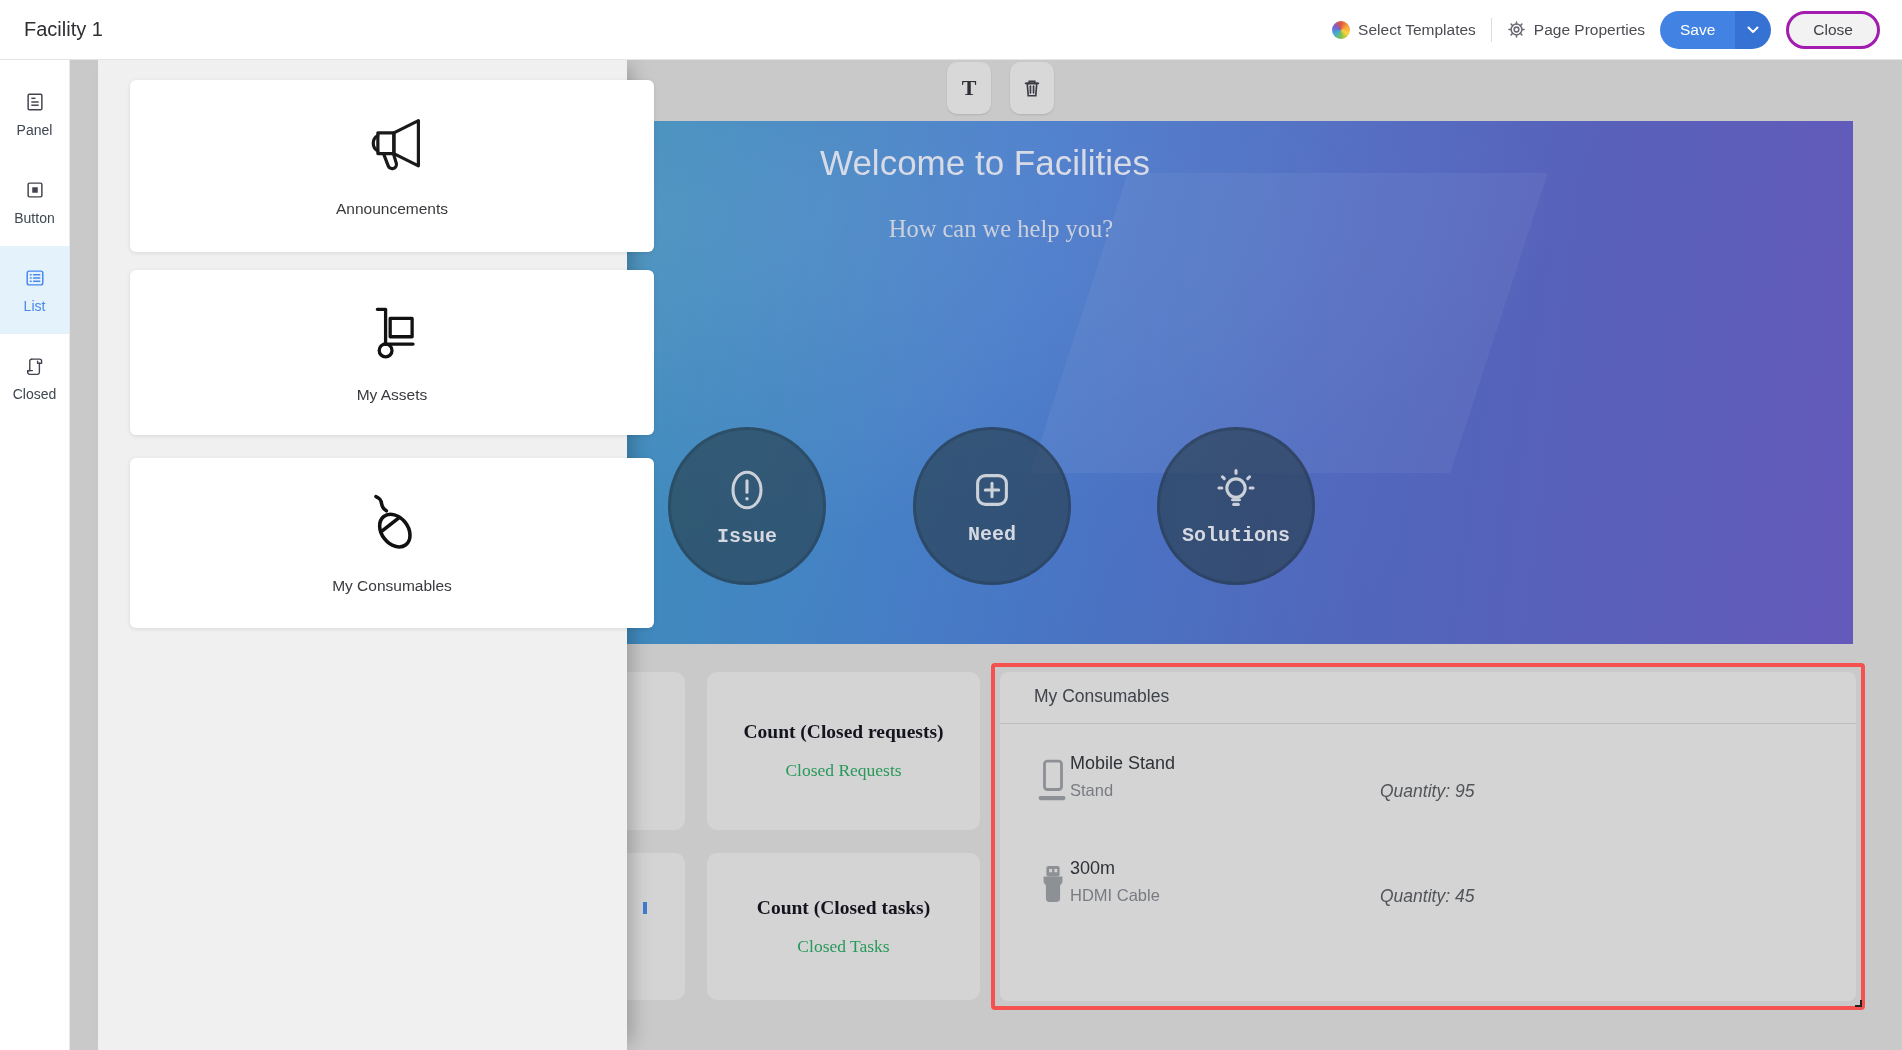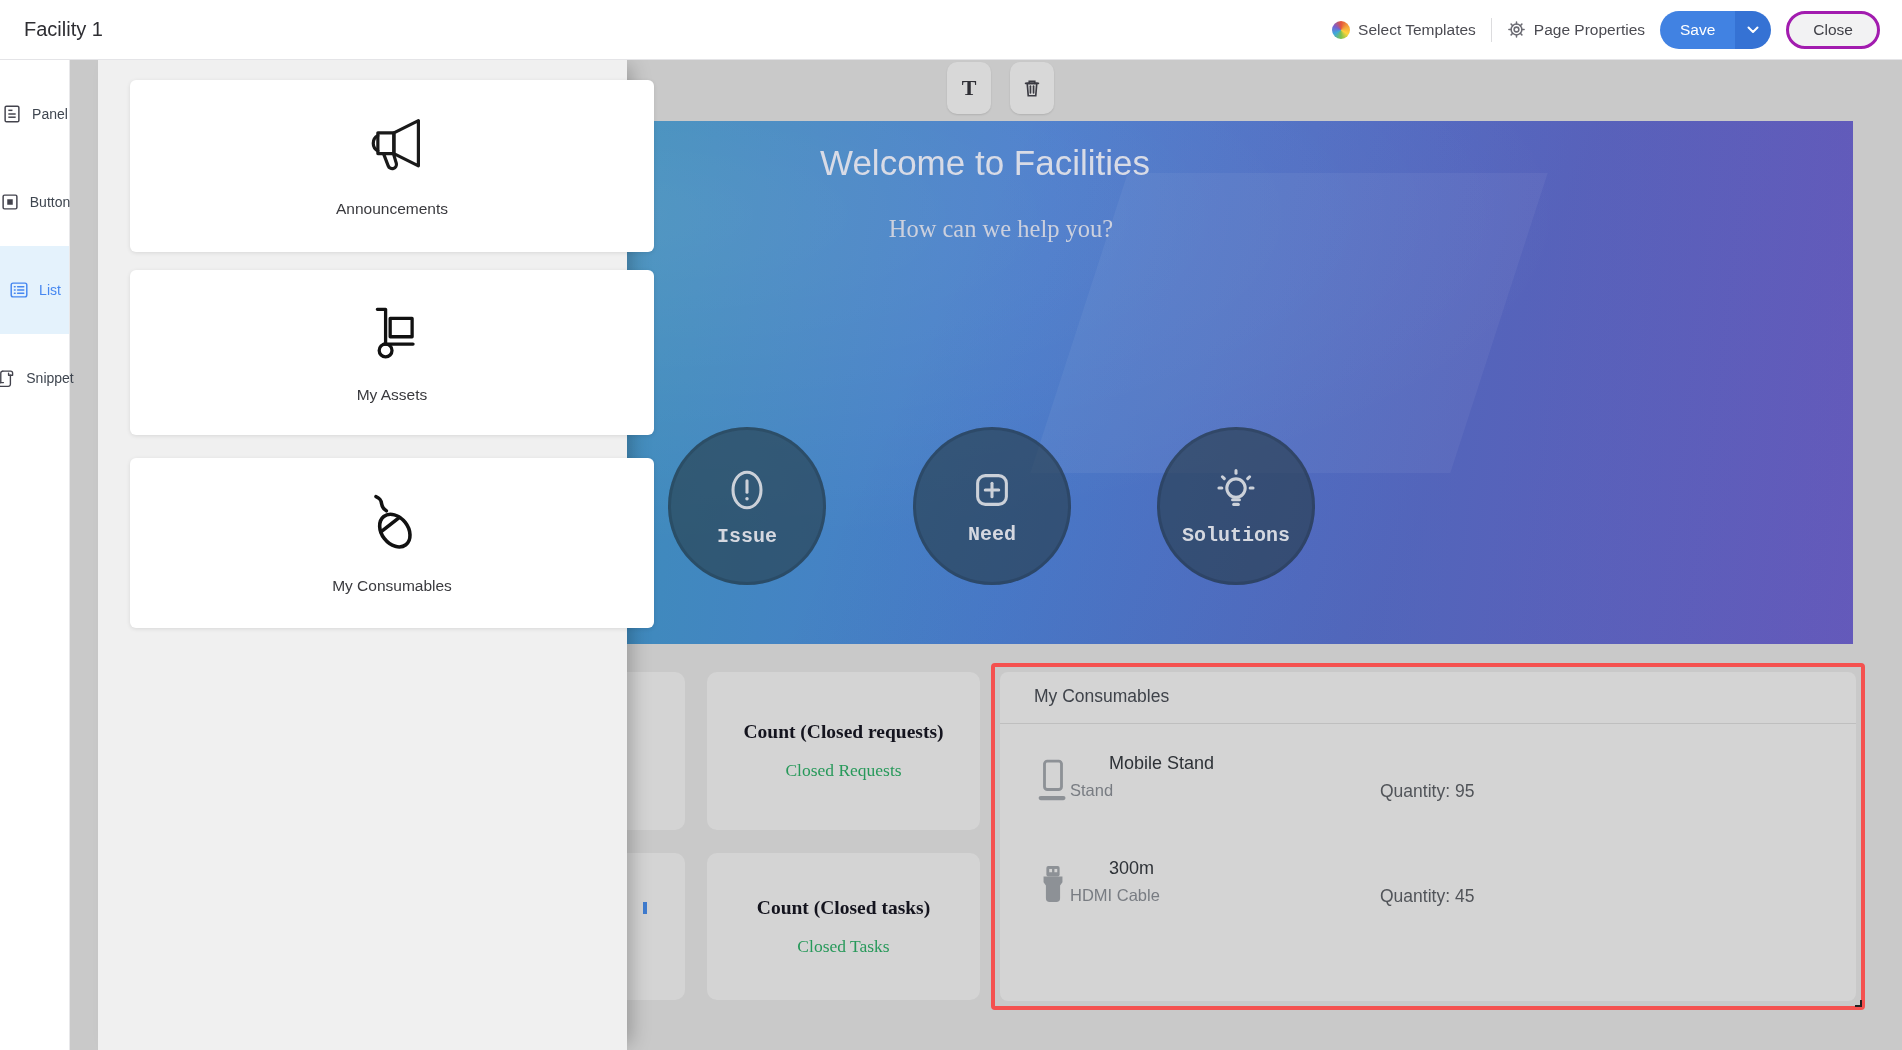--- a/index.html
+++ b/index.html
@@ -19,21 +19,21 @@
   .hdr-divider { width:1px; height:24px; background:#dcdcde; }
   .save-btn { display:flex; height:38px; border-radius:19px; overflow:hidden; cursor:pointer; }
   .save-main { background:#4182e2; color:#fff; font-size:15.5px; padding:0 20px; display:flex; align-items:center; }
   .save-caret { width:36px; background:#3572d4; display:flex; align-items:center; justify-content:center; }
   .close-btn { height:38px; padding:0 24px; border-radius:19px; background:#f2f2f3; border:3px solid #a21caf;
                color:#3f3f46; font-size:15.5px; display:flex; align-items:center; cursor:pointer; }
 
   
   .sidebar { position:absolute; left:0; top:60px; width:70px; bottom:0; background:#fff;
              border-right:1px solid #e8e8ea; z-index:35; display:flex; flex-direction:column; padding-top:10px; }
-  .side-item { height:88px; display:flex; flex-direction:row; align-items:center; justify-content:center;
+  .side-item { height:88px; display:flex; flex-direction:column; align-items:center; justify-content:center;
                gap:9px; font-size:14px; color:#3f4650; cursor:pointer; }
   .side-item svg { stroke:#43434d; }
   .side-item.selected { background:#e4f2fc; color:#4687f0; }
   .side-item.selected svg { stroke:#4687f0; }
 
   
   .drawer { position:absolute; left:70px; top:60px; width:529px; bottom:0; background:#f0f0f0; z-index:30;
             box-shadow:10px 0 18px -6px rgba(0,0,0,0.25);margin-left:28px; }
   .widget-card { position:absolute; left:32px; width:524px; background:#fff; border-radius:6px;
                  box-shadow:0 1px 4px rgba(0,0,0,0.10); display:flex; flex-direction:column;
@@ -74,23 +74,23 @@
   .stat-link { font-family:"Liberation Serif", serif; font-size:17.5px; color:#27995a; cursor:pointer; }
   .fragment-blue { position:absolute; left:573px; top:842px; width:4px; height:12px; background:#3f7cd0; }
 
   .cons-outer { position:absolute; left:921px; top:603px; width:874px; height:347px;
                 border:4px solid #f4514f; border-radius:4px; padding:5px; cursor:pointer; }
   .cons-card { width:100%; height:100%; background:#d4d4d4; border-radius:8px; position:relative; }
   .cons-title { position:absolute; top:14px; left:34px; font-size:17.5px; color:#3f434a; }
   .cons-divider { position:absolute; top:51px; left:0; right:0; height:1px; background:#bfbfbf; }
   .cons-row { position:absolute; left:0; right:0; height:60px; }
   .cons-icon { position:absolute; left:36px; top:0; }
-  .cons-name { position:absolute; left:70px; top:-2px; font-size:18px; color:#2e3237;margin-left:39px; }
+  .cons-name { position:absolute; left:70px; top:-2px; font-size:18px; color:#2e3237; }
   .cons-cat  { position:absolute; left:70px; top:26px; font-size:16.5px; color:#787c82; }
-  .cons-qty  { position:absolute; left:380px; top:26px; font-size:17.5px; color:#515459; }
+  .cons-qty  { position:absolute; left:380px; top:26px; font-size:17.5px; color:#515459;font-style:italic; }
   .resize-handle { position:absolute; right:-1px; bottom:-1px; width:7px; height:7px;
                    border-right:2px solid #222; border-bottom:2px solid #222; }
 </style>
 </head>
 <body>
 
 <div class="canvas">
 
   <div class="tool-tab" style="left:877px;">
     <span class="tool-text-glyph">T</span>
@@ -276,21 +276,21 @@
   </div>
   <div class="side-item">
     <span>
       <svg width="22" height="22" viewBox="0 0 24 24" fill="none" stroke-width="1.5" stroke-linecap="round" stroke-linejoin="round">
         <path d="M8.5 4.5H17a2.2 2.2 0 0 1 2.2 2.2V9h-4.4V6.7"></path>
         <path d="M8.5 4.5a2.2 2.2 0 0 0-2.2 2.2V17"></path>
         <path d="M6.3 17H4v1.8a2.3 2.3 0 0 0 2.3 2.3h8.2a2.3 2.3 0 0 0 2.3-2.3V9"></path>
         <path d="M4 18.8V17h5.2"></path>
       </svg>
     </span>
-    <span>Snippet</span>
+    <span>Closed</span>
   </div>
 </div>
 
 <div class="header">
   <div class="page-title">Facility 1</div>
   <div class="header-right">
     <div class="hdr-item">
       <span class="palette"></span>
       <span>Select Templates</span>
     </div>

